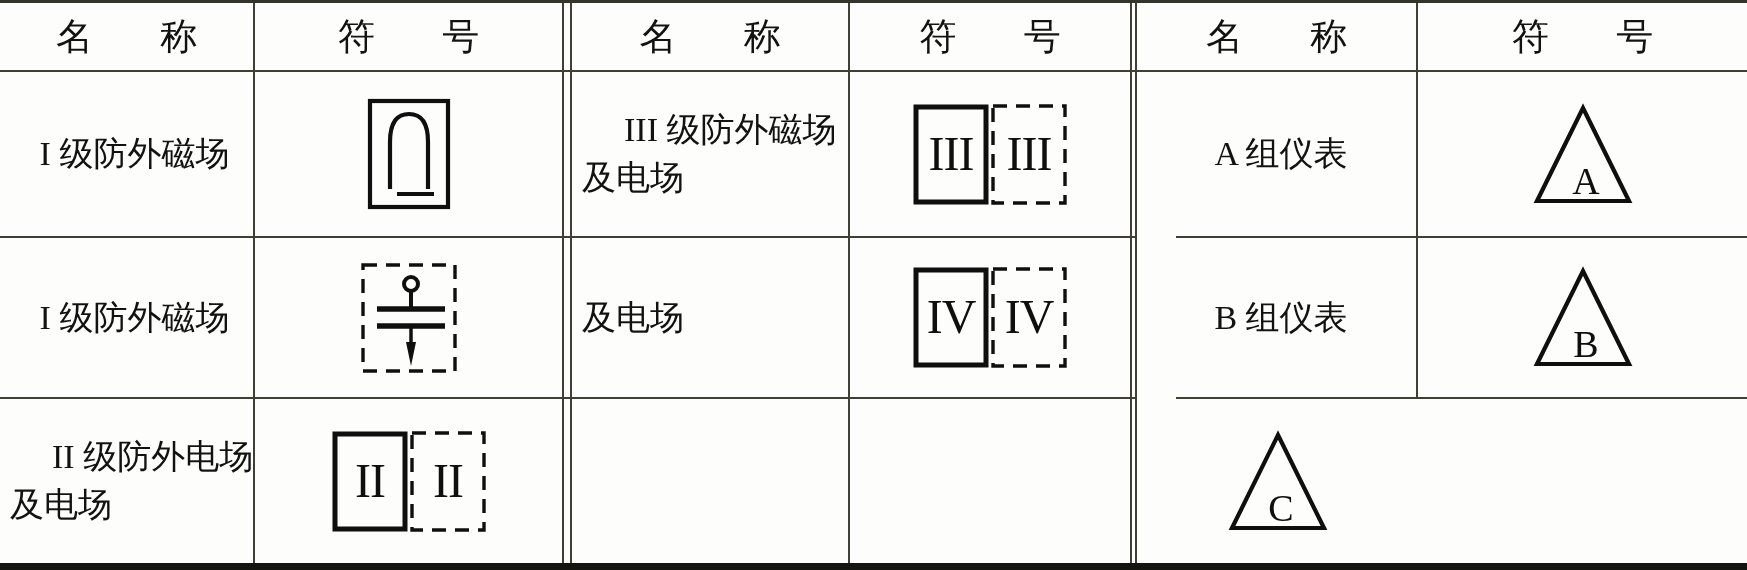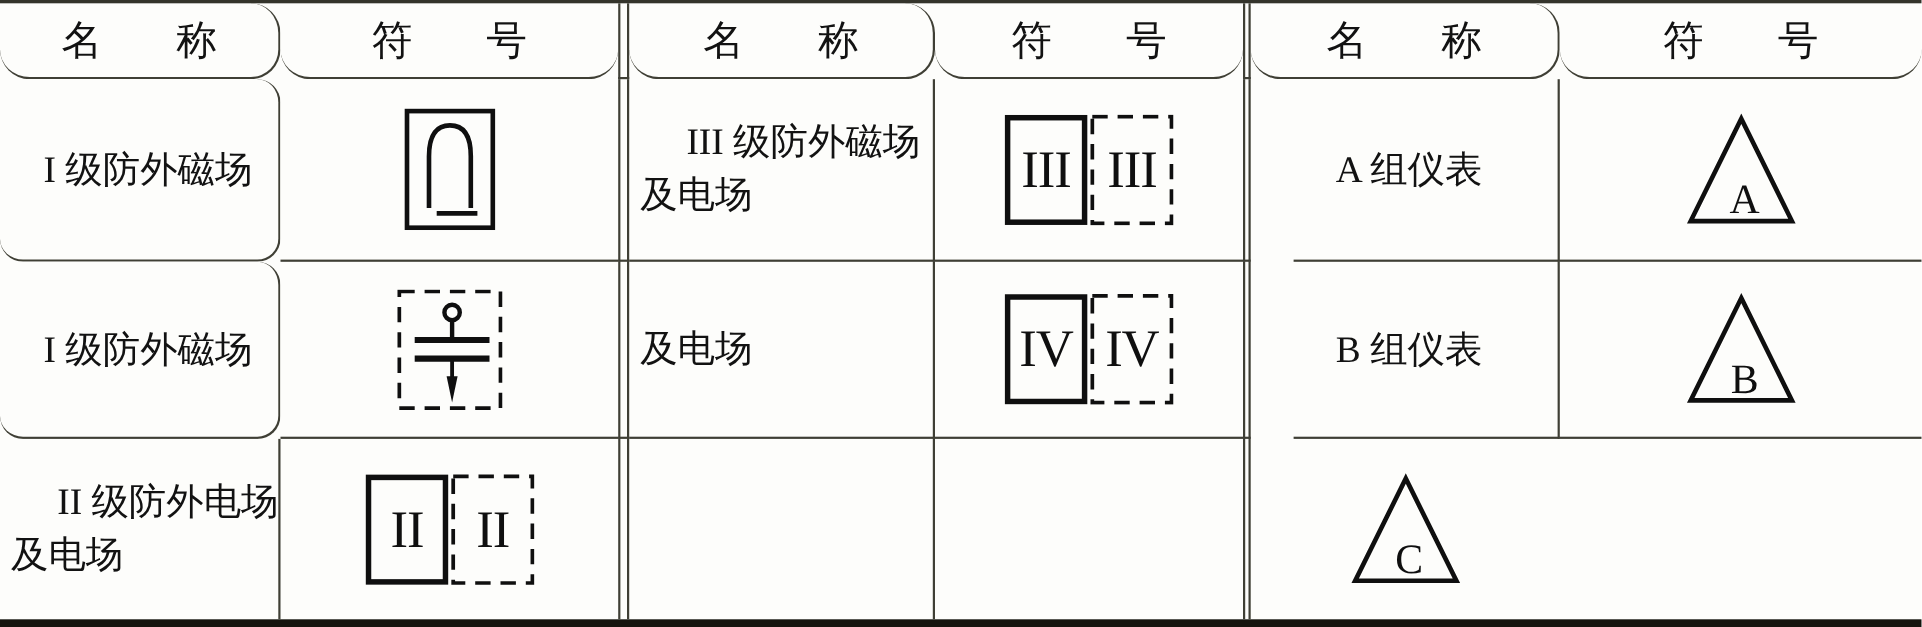--- a/index.html
+++ b/index.html
@@ -26,23 +26,23 @@
     display:flex;align-items:center;justify-content:center;
     overflow:hidden;
   }
   .br{border-right:2px solid var(--line);}
   .bb{border-bottom:2px solid var(--line);}
   .vdiv{
     box-sizing:border-box;
     border-left:2px solid var(--line);
     border-right:2px solid var(--line);
   }
-  .hdr{font-size:37px;word-spacing:58px;white-space:nowrap;border-radius:27px;}
+  .hdr{font-size:37px;word-spacing:58px;white-space:nowrap;}
   .nm{font-size:34px;white-space:nowrap;}
-  .pad-l{padding-left:16px;border-radius:21px;}
+  .pad-l{padding-left:16px;}
   .pad-r{padding-right:30px;margin-left:39px;}
   .two{
     flex-direction:column;align-items:stretch;justify-content:center;
     text-align:left;padding-left:10px;padding-right:4px;
     line-height:48px;
   }
   .two .l1{padding-left:42px;}
   
   .sym-pair{display:flex;align-items:center;gap:2px;}
   .stroke-solid{fill:none;stroke:#0f0f0f;stroke-width:5;}

